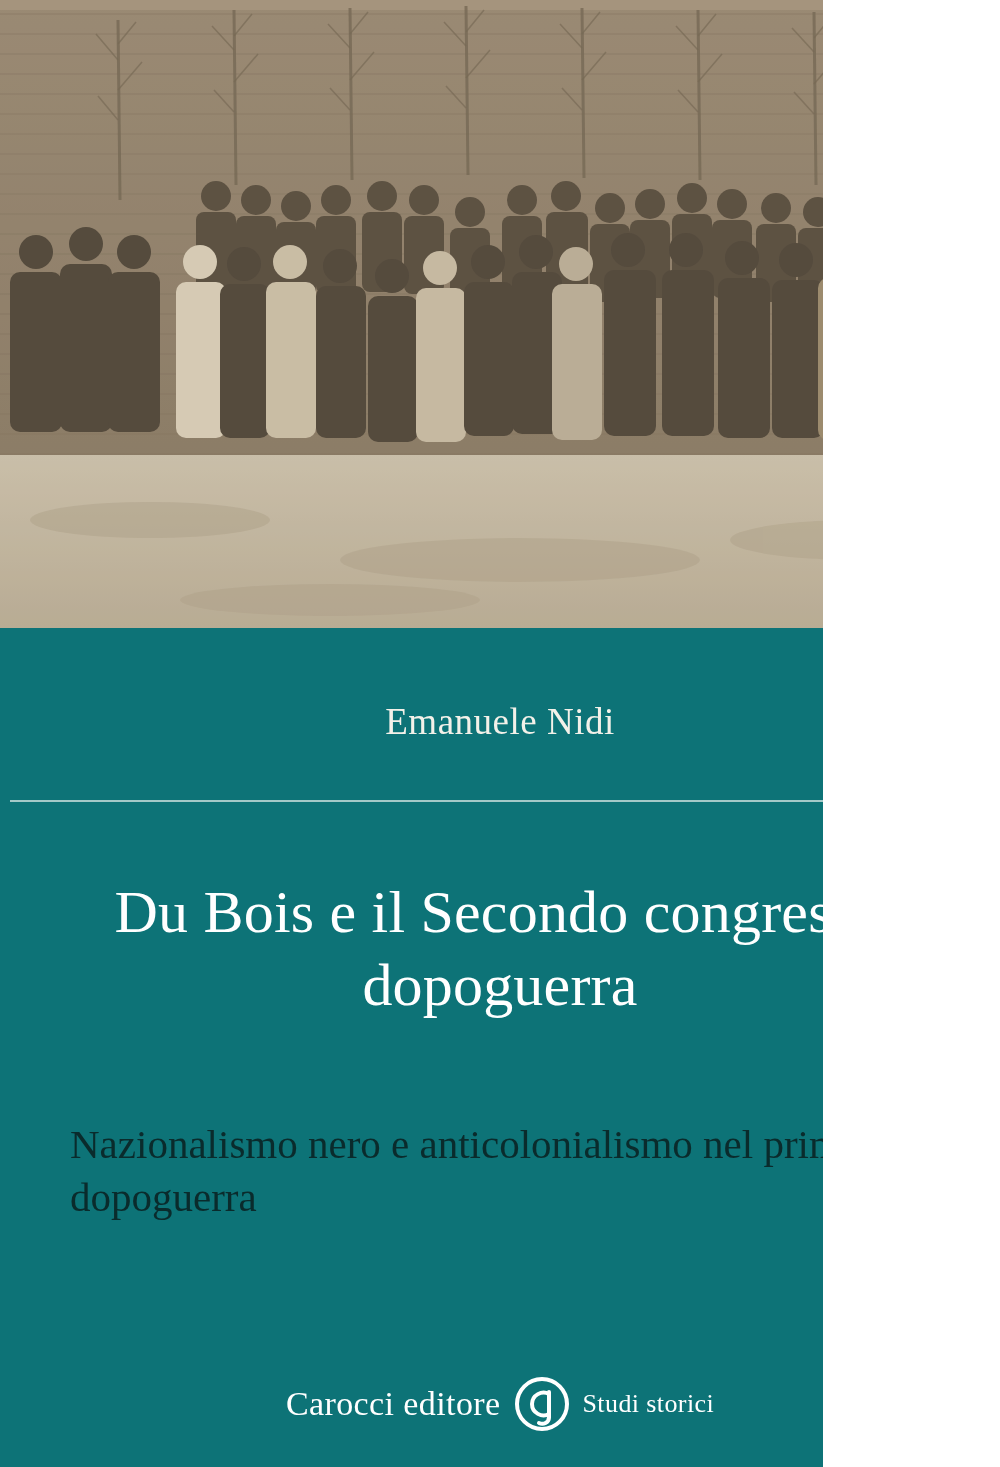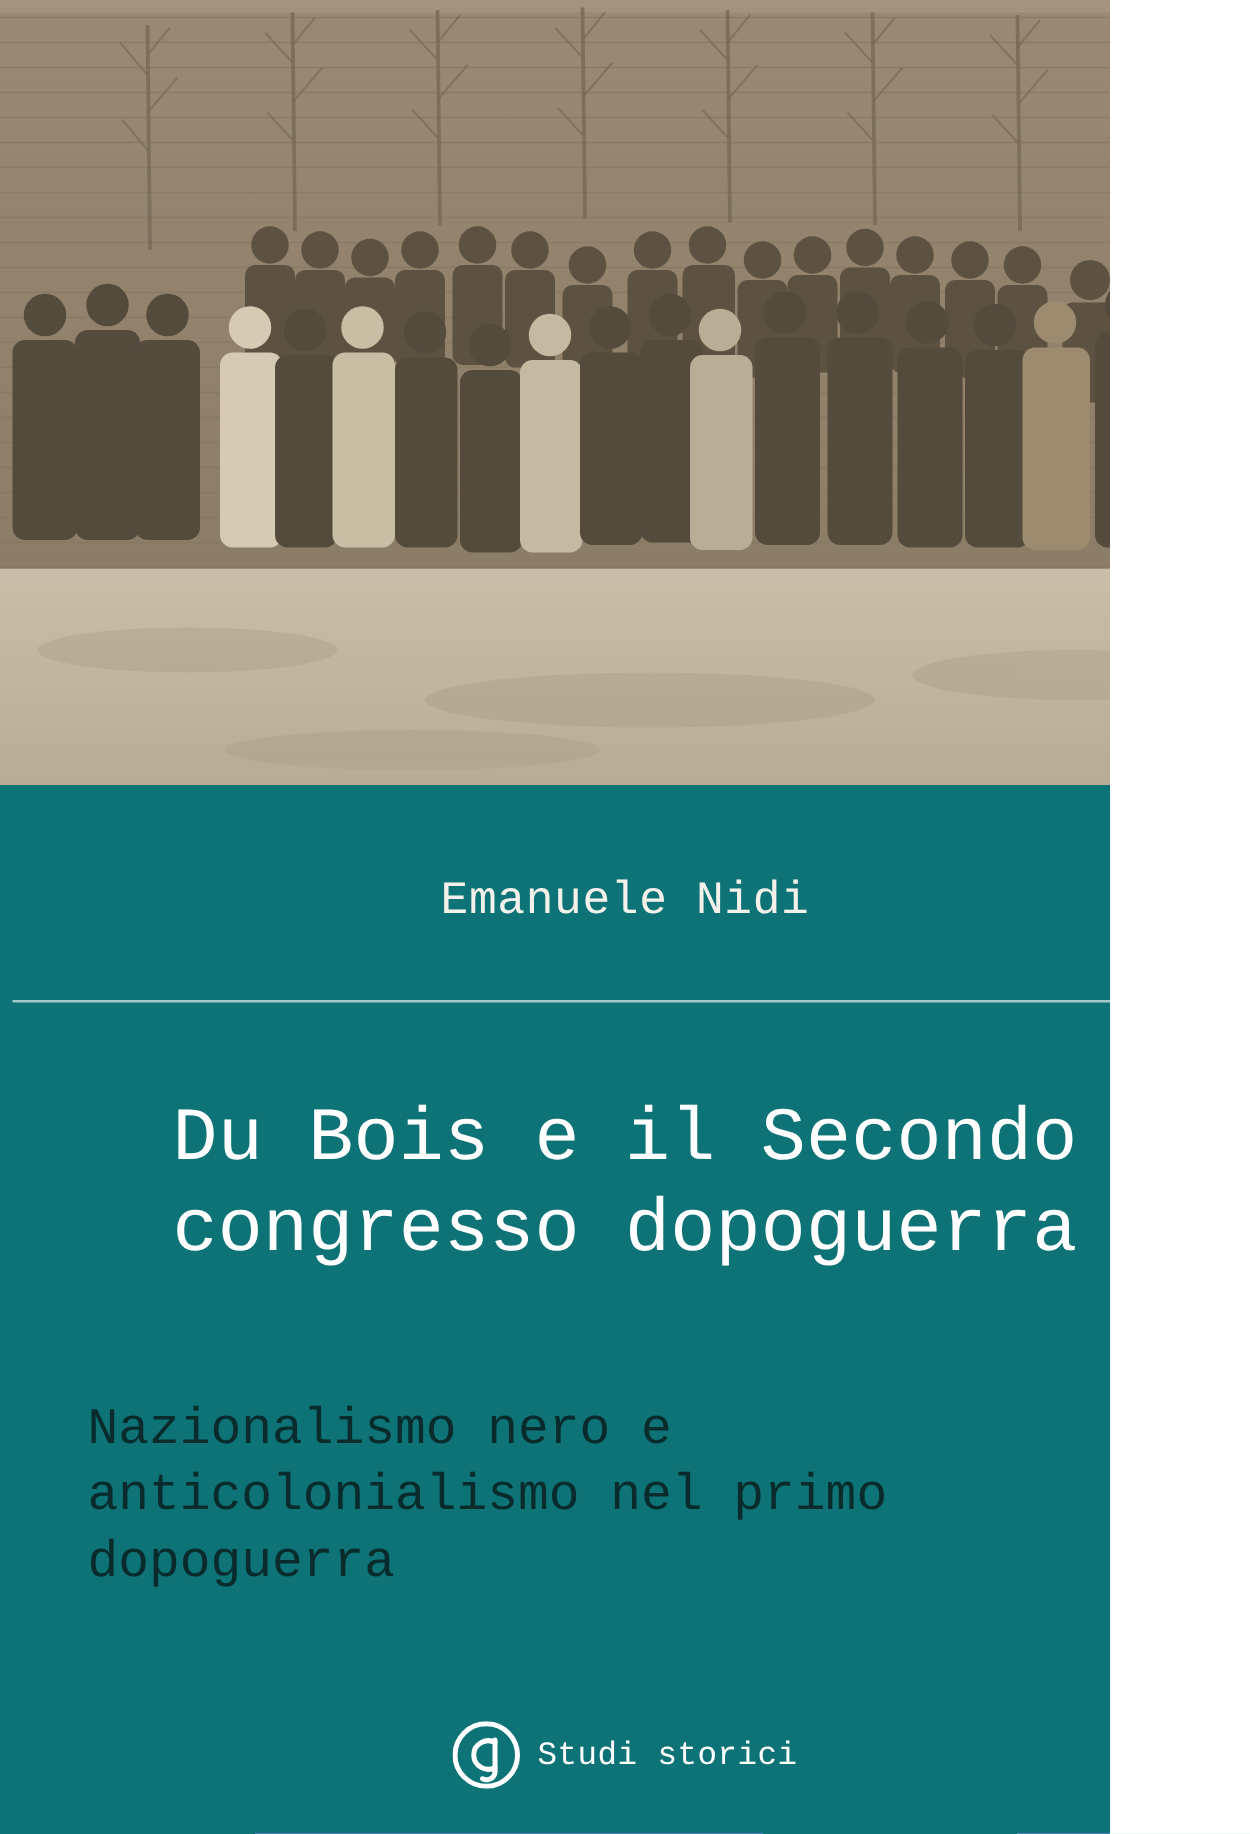--- a/index.html
+++ b/index.html
@@ -5,25 +5,24 @@
   html, body {
     margin: 0;
     padding: 0;
     background: #ffffff;
   }
   body {
     font-family: "Liberation Serif", serif;
   }
   .cover {
     position: relative;
-    width: 888px;
+    width: 823px;
     height: 1467px;
     overflow: hidden;
-    background: #1d4ed8;
-    font-family: Liberation Mono, monospace;
+    background: #a16207;
   }
 
   
   .photo {
     position: absolute;
     top: 0;
     left: 0;
     width: 1000px;
     height: 628px;
     overflow: hidden;
@@ -310,20 +309,21 @@
 
     <div class="author">Emanuele Nidi</div>
 
     <div class="rule"></div>
 
     <div class="title">Du Bois e il Secondo congresso dopoguerra</div>
 
     <div class="subtitle">Nazionalismo nero e anticolonialismo nel primo dopoguerra</div>
 
     <div class="footer">
+      <span class="pub-name">Carocci editore</span>
       <svg class="pub-logo" viewBox="0 0 54 54">
         <circle cx="27" cy="27" r="25" fill="none" stroke="#ffffff" stroke-width="4"></circle>
         <path d="M34 17 C27 13, 17 18, 17 27 C17 36, 27 41, 34 37" fill="none" stroke="#ffffff" stroke-width="4" stroke-linecap="round"></path>
         <path d="M34 15 L34 40" fill="none" stroke="#ffffff" stroke-width="4" stroke-linecap="round"></path>
         <path d="M34 40 C34 46, 28 48, 24 46" fill="none" stroke="#ffffff" stroke-width="4" stroke-linecap="round"></path>
       </svg>
       <span class="series">Studi storici</span>
     </div>
 
   </div>

